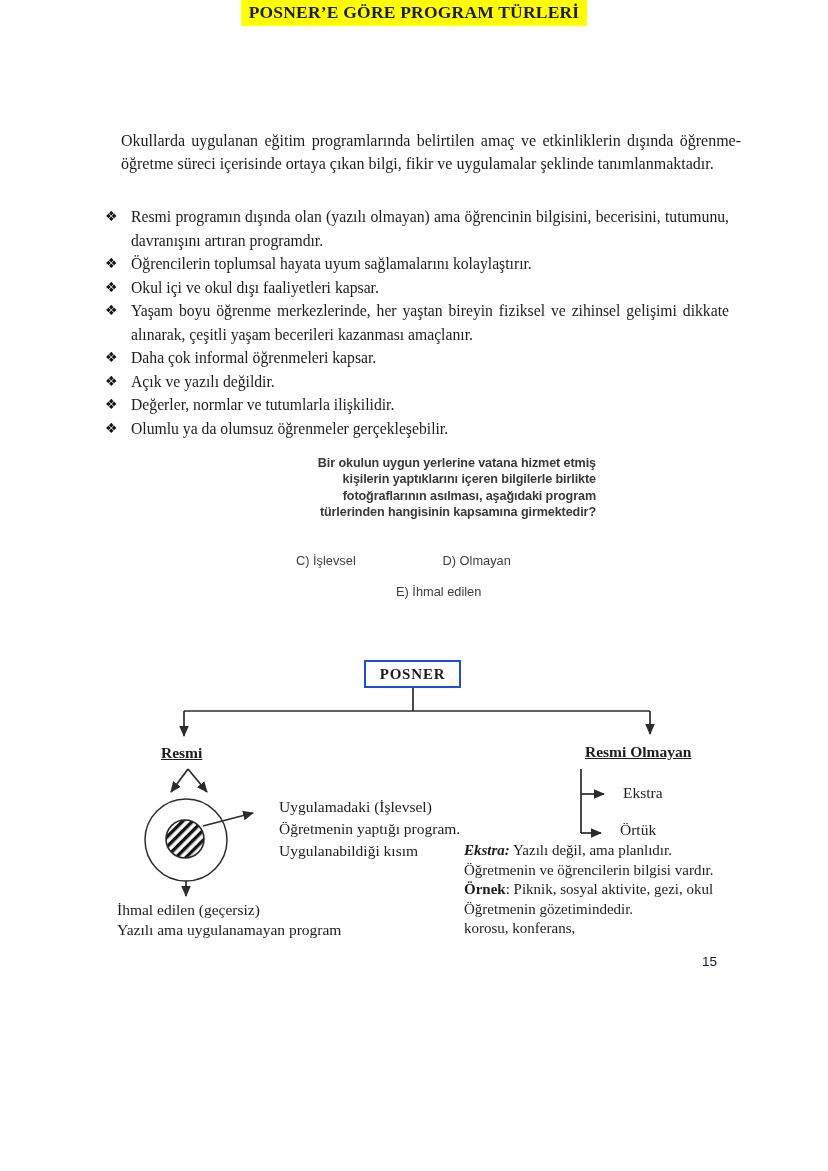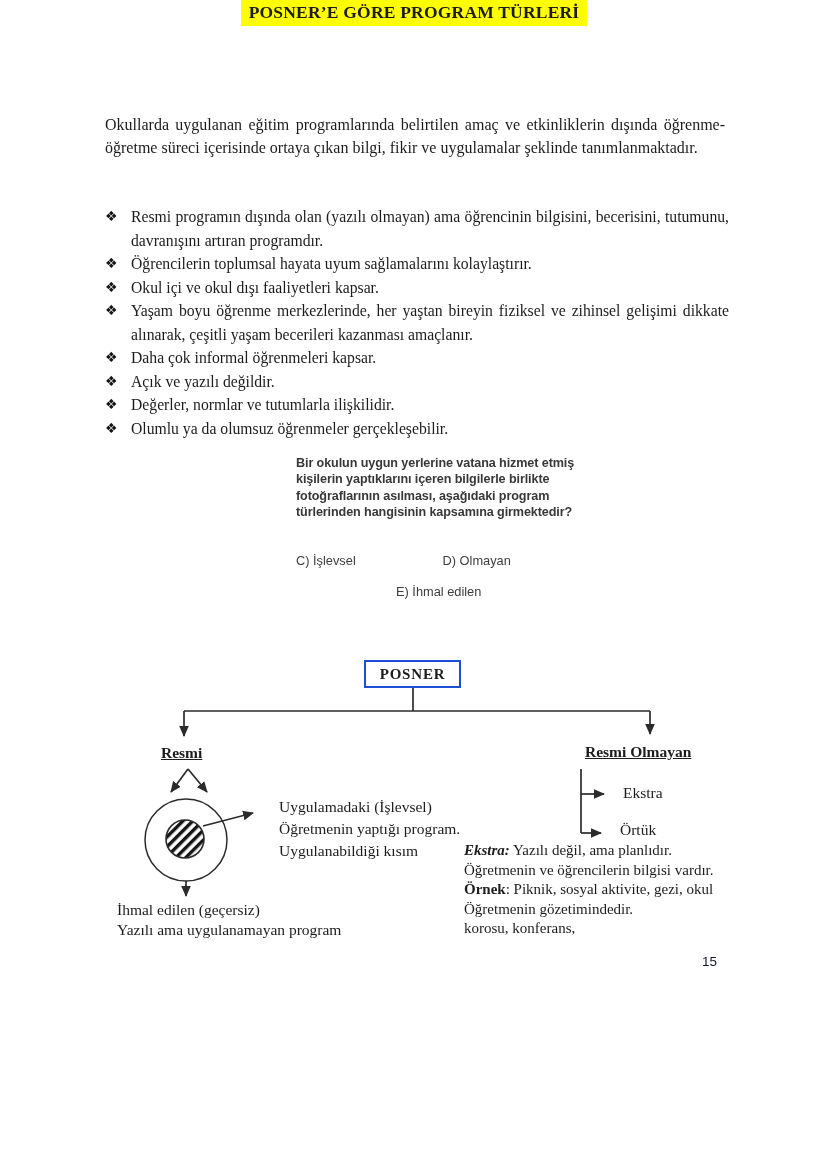--- a/index.html
+++ b/index.html
@@ -12,35 +12,35 @@
     overflow:hidden;
   }
   
   .title-row{position:absolute;left:0;top:74;width:828px;text-align:center;}
   .hl{background:#ffff00;display:inline-block;}
   .title{font-weight:bold;font-size:17px;letter-spacing:.3px;padding:2px 6px 3px 6px;}
   .heading2-row{position:absolute;left:0;top:610;width:828px;text-align:center;}
   .heading2{font-weight:bold;font-size:17.5px;letter-spacing:.2px;padding:2px 8px 3px 8px;}
   
   .intro{
-    position:absolute;left:105px;top:113px;width:620px;margin:0;
+    position:absolute;left:105px;top:113px;width:620px;margin:16px;
     font-size:16px;line-height:23px;
     text-align:justify;text-align-last:left;
   }
   
   .bullets{position:absolute;left:105px;top:205px;width:624px;}
   .bi{display:flex;align-items:flex-start;}
   .bm{flex:0 0 26px;font-size:14px;line-height:23.5px;color:#141414;}
   .bt{flex:1;font-size:15.7px;line-height:23.5px;text-align:justify;text-align-last:left;}
   
   .question{
     position:absolute;left:296px;top:455px;width:300px;height:150px;
     font-family:"Liberation Sans", sans-serif;color:#3d3d3d;
   }
-  .q-text{font-weight:bold;font-size:12.6px;line-height:16.4px;letter-spacing:-.1px;color:#383838;}
+  .q-text{font-weight:bold;font-size:12.6px;line-height:16.4px;letter-spacing:-.1px;color:#383838;text-align:right;}
   .q-row{position:absolute;left:0;font-size:12.8px;}
   .q-row .opt{display:inline-block;width:143px;}
   .r1{top:66px;}
   .r2{top:98px;}
   .rowE{position:absolute;left:81px;top:129px;font-size:12.8px;margin-left:19px;}
   
   .diagram{position:absolute;left:0;top:655px;width:828px;height:300px;}
   .diagram svg{position:absolute;left:0;top:0;}
   .posner-box{
     position:absolute;left:364px;top:5px;width:97px;height:28px;

